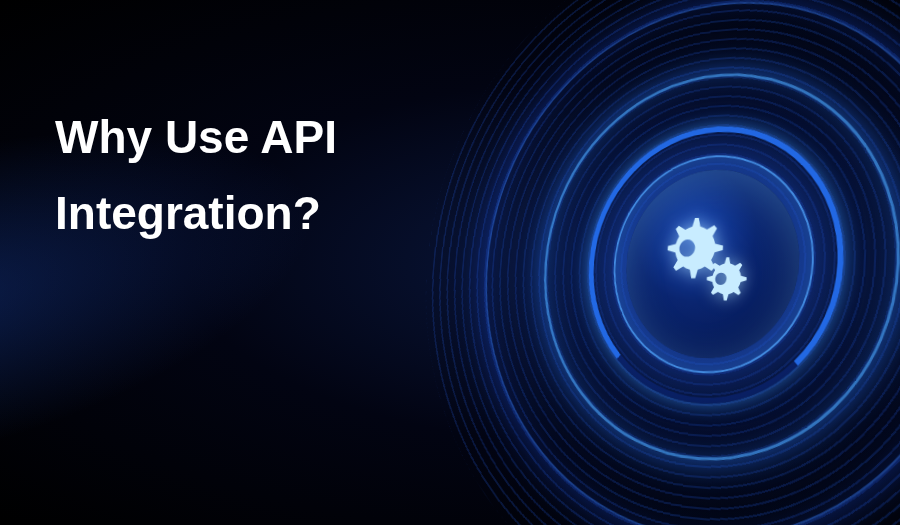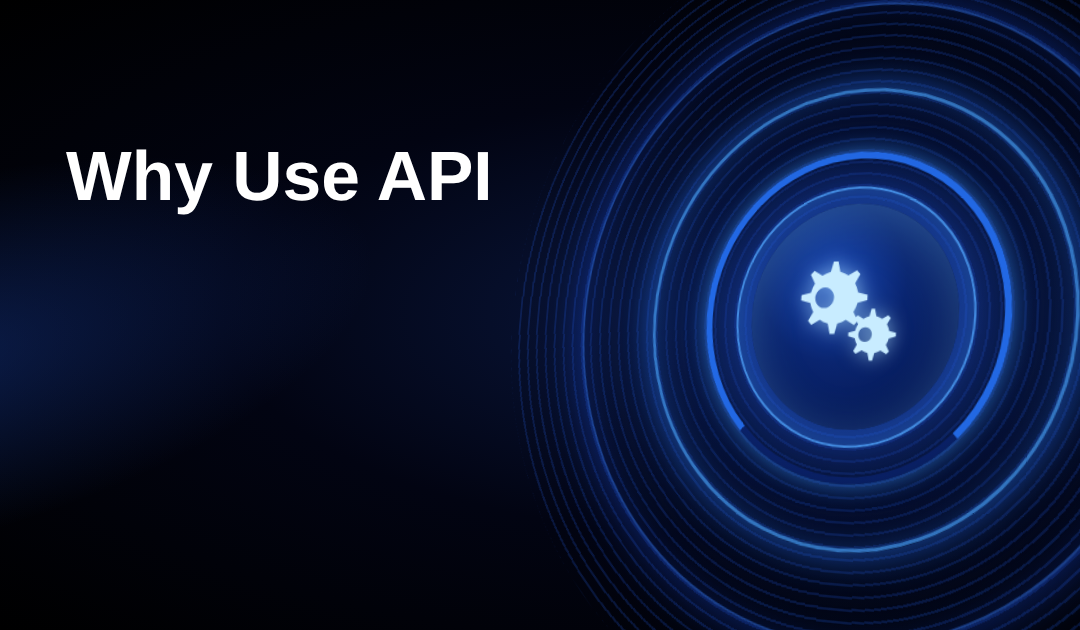--- a/index.html
+++ b/index.html
@@ -9,21 +9,21 @@
       overflow: hidden;
       background: radial-gradient(ellipse at 70% 50%, #0a1840 0%, #020412 50%, #000000 100%);
       position: relative;
       font-family: Arial, Helvetica, sans-serif;
     }
     .heading {
       position: absolute;
       left: 55px;
       top: 100px;
       color: #ffffff;
-      font-size: 58px;
+      font-size: 46px;
       font-weight: 700;
       line-height: 1.65;
       z-index: 10;
     }
     .graphic-wrap {
       position: absolute;
       right: -120px;
       top: 50%;
       transform: translateY(-50%) perspective(1200px) rotateY(-25deg) rotateX(8deg);
       width: 620px;
@@ -110,20 +110,21 @@
       z-index: 0;
     }
   </style>
 </head>
 <body>
 
 <div class="light-streak"></div>
 
 <div class="heading">
   <div>Why Use API</div>
+  <div>Integration?</div>
 </div>
 
 <div class="graphic-wrap">
   <div class="mesh-plane"></div>
   <div class="ring ring-outer"></div>
   <div class="ring ring-mid"></div>
   <div class="ring ring-hud"></div>
   <div class="ring ring-inner"></div>
   <div class="core">
     <span class="gears-icon">

